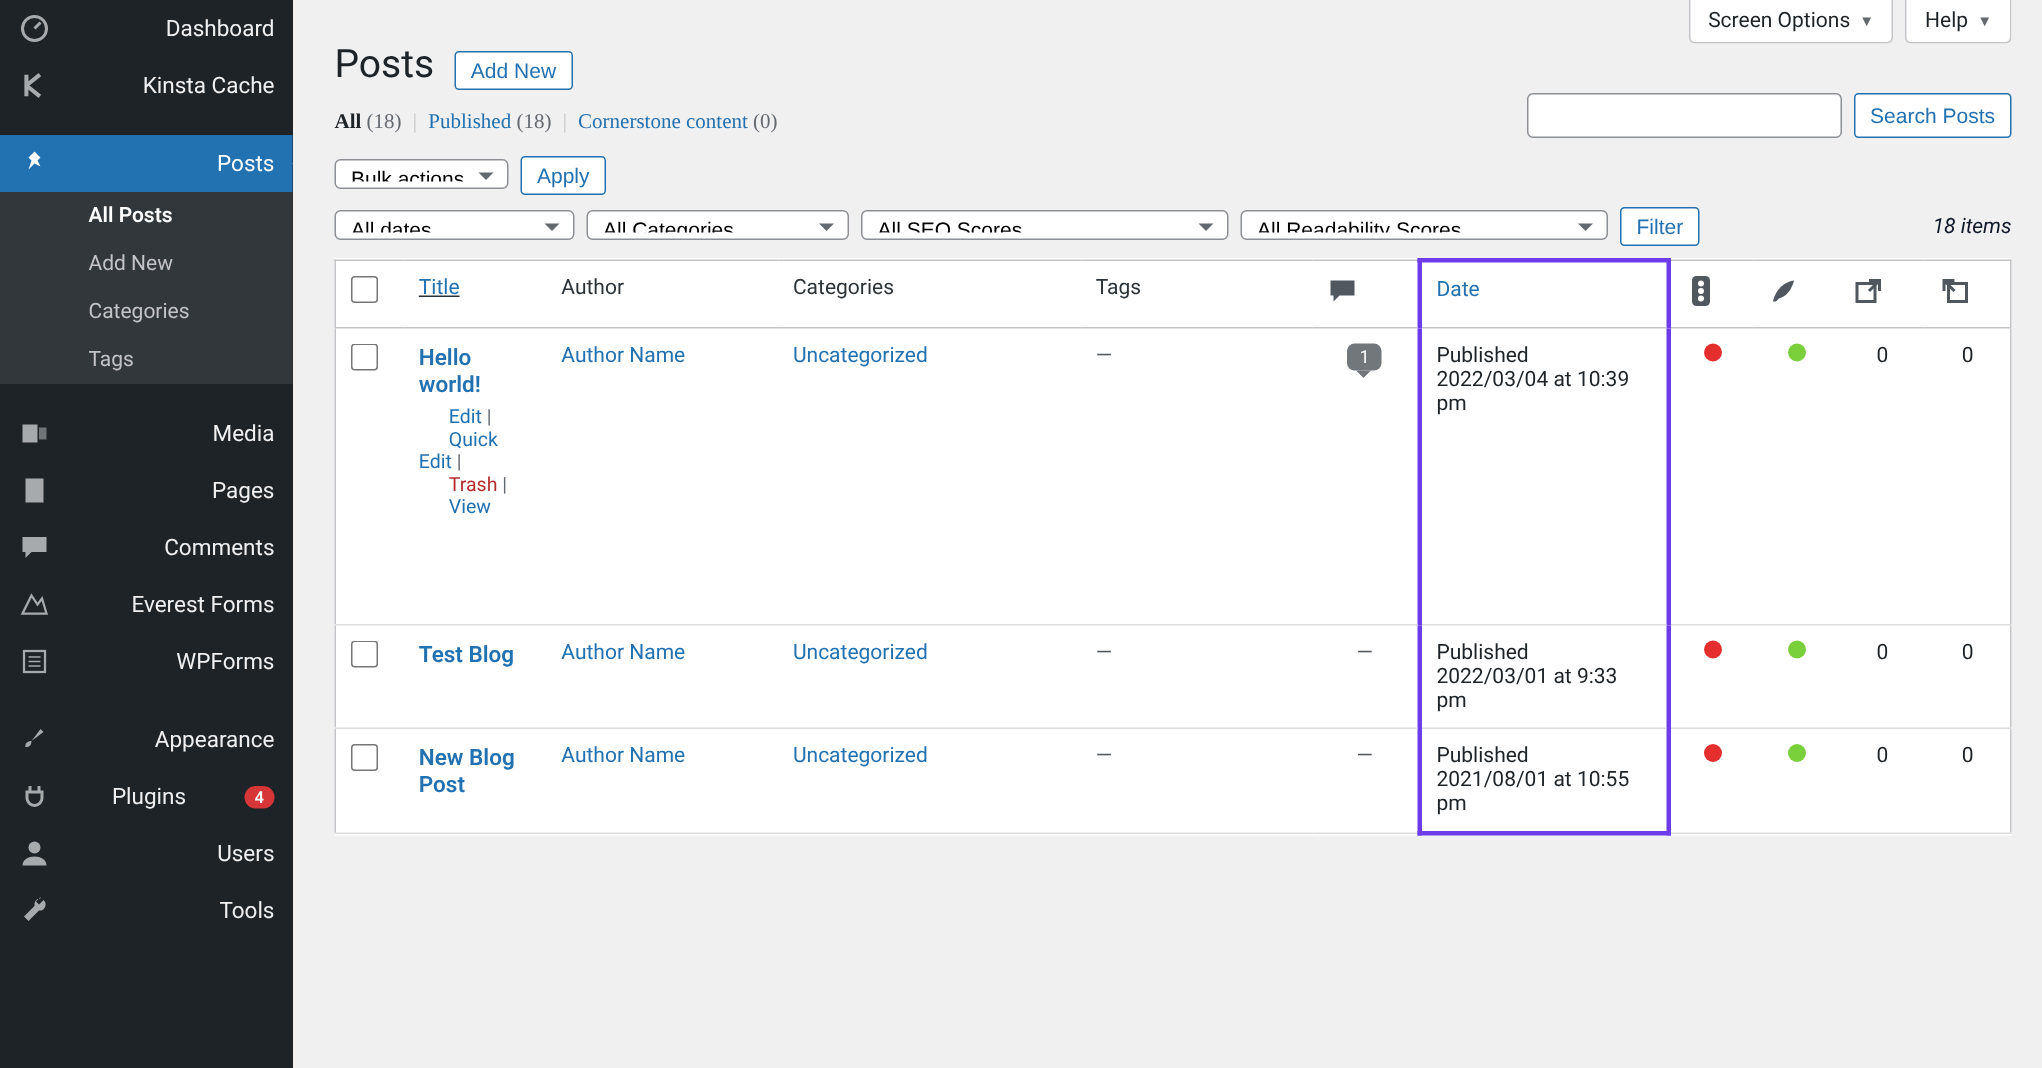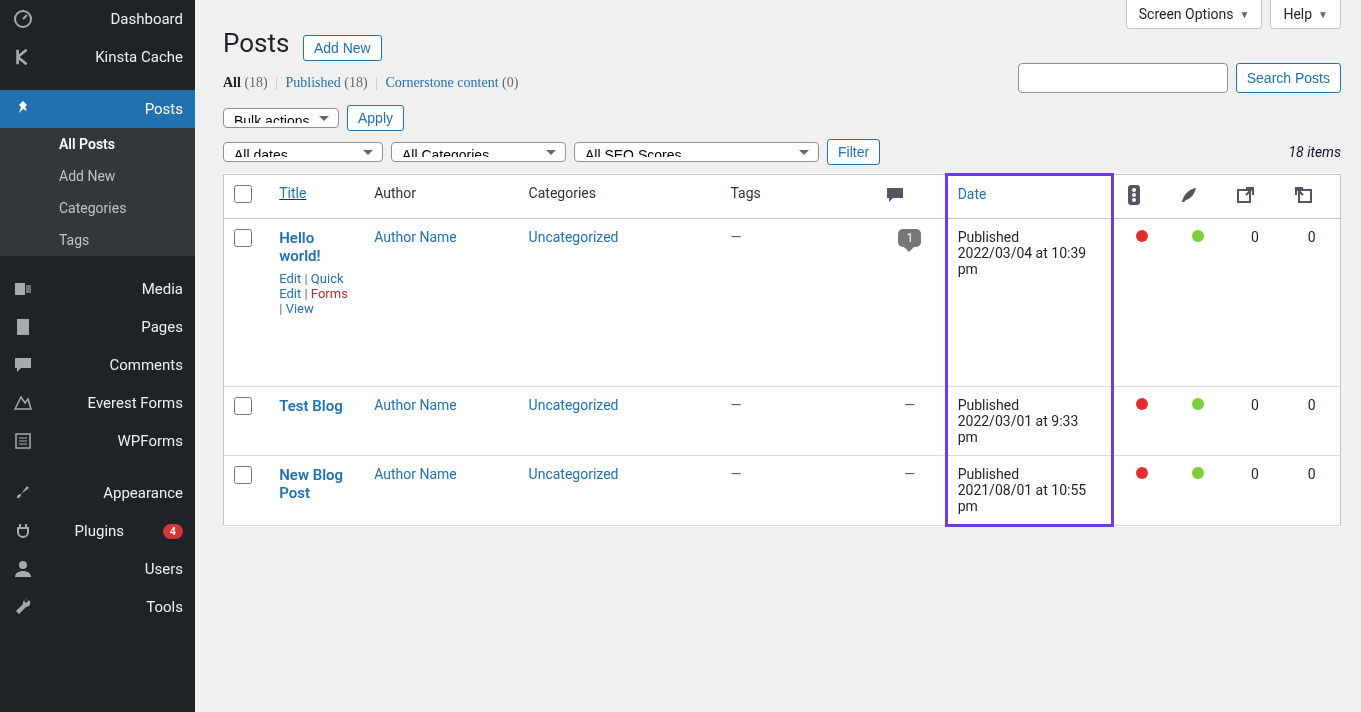--- a/index.html
+++ b/index.html
@@ -45,21 +45,21 @@
   .col-author { width: 130px; }
   .col-cat { width: 170px; }
   .col-tags { width: 130px; }
   .col-com { width: 60px; text-align: center; }
   .col-date { width: 140px; position: relative; }
   .thdate-hi, .col-date-cell { border-left: 3px solid #6c3ce9; border-right: 3px solid #6c3ce9; }
   .thdate-hi { border-top: 3px solid #6c3ce9; }
   .col-small { width: 48px; text-align: center; }
   .row-title { color: #2271b1; font-weight: 600; font-size: 15px; text-decoration: none; }
   .row-actions { margin-top: 6px; font-size: 13px; color: #646970; }
-  .row-actions a { color: #2271b1; text-decoration: none; }
+  .row-actions a { color: #2271b1; text-decoration: none; margin-left: 20px; }
   .row-actions a.trash { color: #b32d2e; }
   .link { color: #2271b1; text-decoration: none; }
   .em-dash { color: #50575e; }
   .com-bubble { display: inline-block; background: #72777c; color: #fff; font-size: 12px; padding: 2px 8px; border-radius: 5px; position: relative; }
   .com-bubble::after { content: ""; position: absolute; left: 6px; bottom: -5px; border: 5px solid transparent; border-top-color: #72777c; border-bottom: none; }
   .dot { width: 12px; height: 12px; border-radius: 50%; display: inline-block; }
   .dot.red { background: #e52e2e; }
   .dot.green { background: #7ad03a; }
   .th-icon { display: inline-flex; width: 20px; height: 20px; align-items: center; justify-content: center; color: #50575e; fill: #50575e; }
   .com-head-icon { fill: #1d2327; }
@@ -214,20 +214,21 @@
 
     <div class="actions-row">
       <span class="select-wrap"><select class="select"><option>Bulk actions</option></select></span>
       <button class="btn-link">Apply</button>
     </div>
 
     <div class="filters-row">
       <span class="select-wrap"><select class="select" style="width:160px"><option>All dates</option></select></span>
       <span class="select-wrap"><select class="select" style="width:175px"><option>All Categories</option></select></span>
       <span class="select-wrap"><select class="select" style="width:245px"><option>All SEO Scores</option></select></span>
+      <span class="select-wrap"><select class="select" style="width:245px"><option>All Readability Scores</option></select></span>
       <button class="btn-link">Filter</button>
       <span class="items-count">18 items</span>
     </div>
 
     <table class="posts">
       <thead>
         <tr>
           <th class="cb"><input type="checkbox" style=""></th>
           <th class="col-title"><a href="#">Title</a></th>
           <th class="col-author">Author</th>
@@ -265,21 +266,21 @@
                 </svg>
               </span></th>
         </tr>
       </thead>
       <tbody id="post-rows">
           <tr>
     <td class="cb"><input type="checkbox" style=""></td>
     <td style="padding-bottom:70px;"><a href="#" class="row-title">Hello world!</a><div class="row-actions">
          <a href="#">Edit</a> |
          <a href="#">Quick Edit</a> |
-         <a href="#" class="trash">Forms</a> |
+         <a href="#" class="trash">Trash</a> |
          <a href="#">View</a>
        </div></td>
     <td><a href="#" class="link">Author Name</a></td>
     <td><a href="#" class="link">Uncategorized</a></td>
     <td><span class="em-dash">—</span></td>
     <td style="text-align:center"><span class="com-bubble">1</span></td>
     <td class="col-date-cell" style="">
       <span>Published</span><br>
       <span>2022/03/04 at 10:39 pm</span>
     </td>

